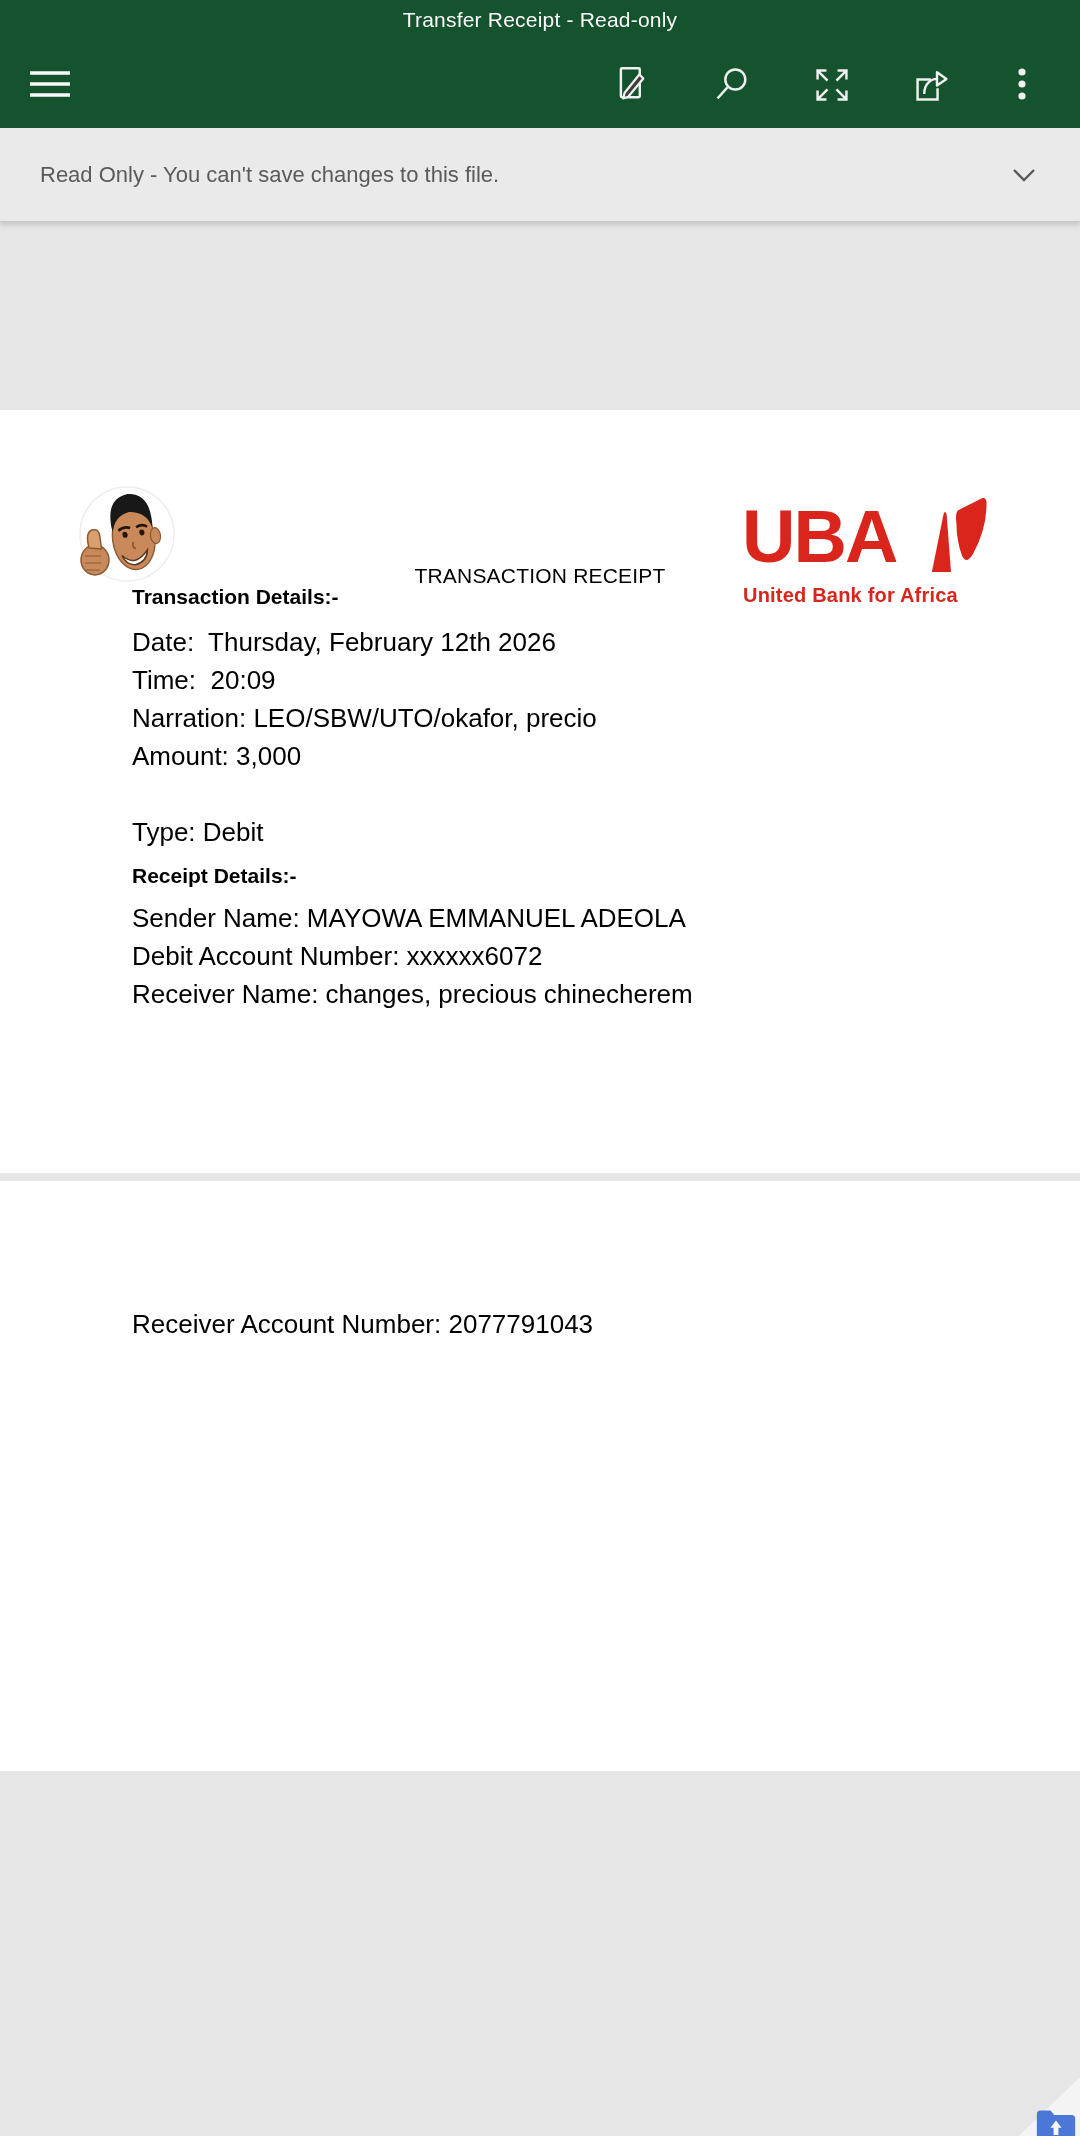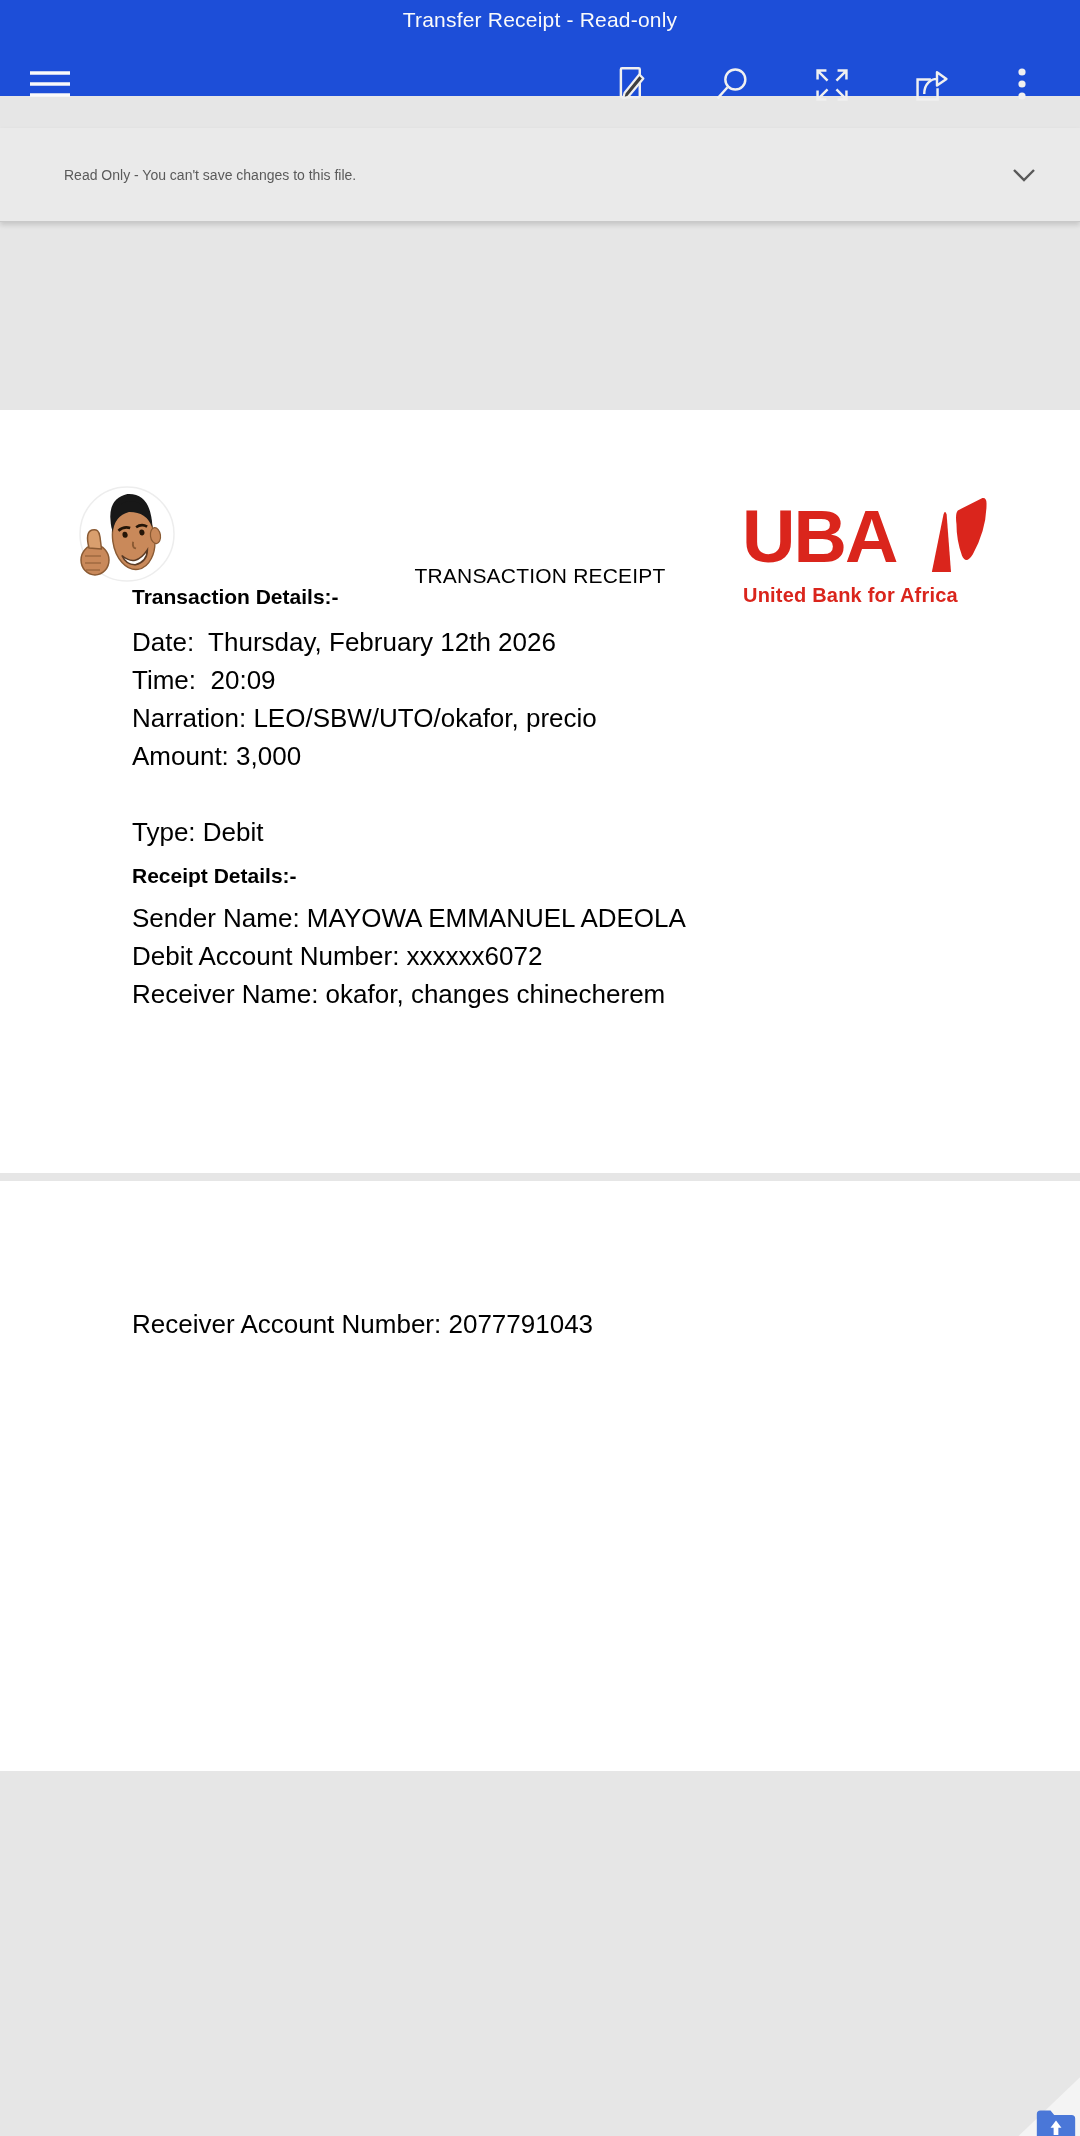--- a/index.html
+++ b/index.html
@@ -4,22 +4,22 @@
 <style>
   html,body{margin:0;padding:0;background:#9e9e9e;}
   *{box-sizing:border-box;}
   .screen{
     position:relative;width:1080px;height:2136px;overflow:hidden;
     background:#e6e6e6;
     font-family:"Liberation Sans","DejaVu Sans",sans-serif;
   }
   
   .appbar{
-    position:absolute;left:0;top:0;width:1080px;height:96px;
-    background:#1d4ed8;color:#f5f5f5;
+    position:absolute;left:0;top:0;width:1080px;height:128px;
+    background:#14532d;color:#f5f5f5;
   }
   .appbar-title{
     position:absolute;left:0;top:8px;width:100%;
     text-align:center;font-size:21px;color:#fafafa;letter-spacing:.2px;
   }
   .appbar-toolbar{
     position:absolute;left:0;top:42px;width:100%;height:86px;
     display:flex;align-items:center;
   }
   .iconbtn{
@@ -34,21 +34,21 @@
   .toolbar-right .iconbtn.narrow{width:24px;}
   .icon-stroke{stroke:#f0f0f0;stroke-width:2.2;fill:none;}
   
   .banner{
     position:absolute;left:0;top:128px;width:1080px;height:94px;
     background:#eaeaea;border-bottom:1px solid #c9c9c9;
     box-shadow:0 3px 5px rgba(0,0,0,.14);
     display:flex;align-items:center;
   }
   .banner-text{
-    margin-left:64px;font-size:14px;color:#5a5a5a;flex:1;
+    margin-left:40px;font-size:22px;color:#5a5a5a;flex:1;
   }
   .banner-chevron{margin-right:44px;display:flex;align-items:center;}
   
   .page{position:absolute;left:0;width:1080px;background:#ffffff;}
   .page1{top:410px;height:763px;}
   .page2{top:1181px;height:590px;}
   .receipt-line,.receipt-heading{
     position:absolute;left:132px;white-space:pre-wrap;color:#000;
   }
   .receipt-line{font-size:26px;}
@@ -184,21 +184,21 @@
     <div class="receipt-heading" style="top:175px">Transaction Details:-</div>
     <div class="receipt-line" style="top:217px">Date:  Thursday, February 12th 2026</div>
     <div class="receipt-line" style="top:255px">Time:  20:09</div>
     <div class="receipt-line" style="top:293px">Narration: LEO/SBW/UTO/okafor, precio</div>
     <div class="receipt-line" style="top:331px">Amount: 3,000</div>
     <div class="receipt-line" style="top:407px">Type: Debit</div>
 
     <div class="receipt-heading" style="top:454px">Receipt Details:-</div>
     <div class="receipt-line" style="top:493px">Sender Name: MAYOWA EMMANUEL ADEOLA</div>
     <div class="receipt-line" style="top:531px">Debit Account Number: xxxxxx6072</div>
-    <div class="receipt-line" style="top:569px">Receiver Name: okafor, changes chinecherem</div>
+    <div class="receipt-line" style="top:569px">Receiver Name: changes, precious chinecherem</div>
   </section>
 
   <section class="page page2">
     <div class="receipt-line" style="top:128px">Receiver Account Number: 2077791043</div>
   </section>
 
   <div class="corner-curl"></div>
   <span class="fab-folder">
     <svg width="42" height="40" viewBox="0 0 46 42">
       <path d="M2,9 q0-4 4-4 h11 l4,5 h19 q4,0 4,4 v24 q0,4 -4,4 H6 q-4,0 -4-4 Z" fill="#4a77d8"></path>

